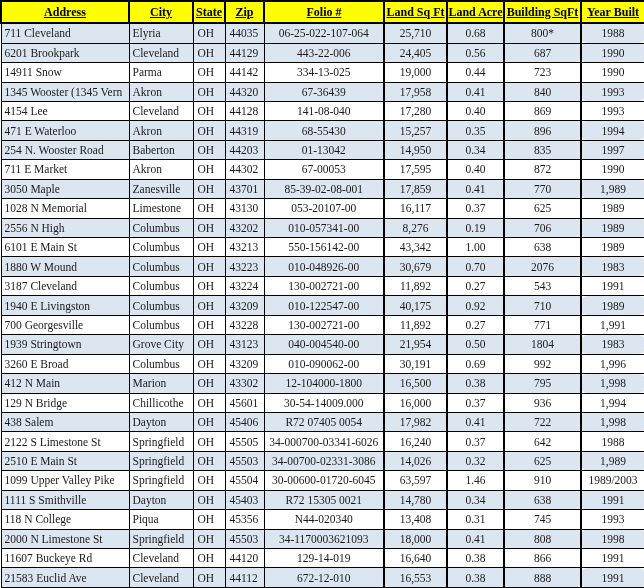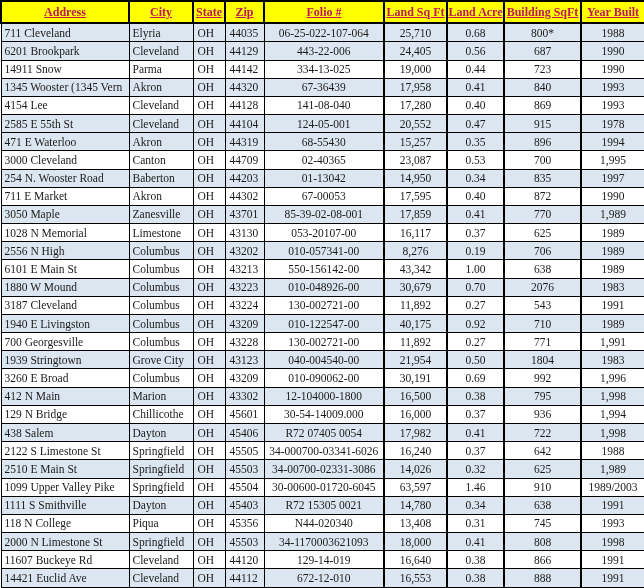--- a/index.html
+++ b/index.html
@@ -16,32 +16,32 @@
   }
   table{
     border-collapse:collapse;table-layout:fixed;
     width:644px;height:588px;color:var(--text);
   }
   th{
     background:var(--header-bg);
     border:2px solid var(--border);
     font-size:12px;font-weight:bold;text-decoration:underline;
     height:20px;padding:0;overflow:hidden;white-space:nowrap;
-    text-align:center;color:#be185d;
+    text-align:center;color:#000000;
   }
   td{
     border:1px solid var(--border);
     font-size:11.5px;line-height:1.05;
     padding:0 1px 0 3px;overflow:hidden;white-space:nowrap;
     text-align:left;
   }
   td.c4,td.c5,td.c6,td.c7,td.c8{text-align:center;padding:0;}
   td.c2,td.c3{padding-left:4px;}
   td.c5,td.c6,td.c7,td.c8{border-left-width:2px;}
-  td.c8{border-right-width:2px;}
+  td.c8{border-right-width:2px;border-radius:6px;}
   tr.band td{background:var(--row-band);}
   tr.plain td{background:var(--row-alt);}
 </style>
 </head>
 <body>
 
 <table>
   <colgroup>
     <col style="width:128px">
       <col style="width:64px">
@@ -116,52 +116,30 @@
         <td class="c1">Cleveland</td>
         <td class="c2">OH</td>
         <td class="c3">44128</td>
         <td class="c4">141-08-040</td>
         <td class="c5">17,280</td>
         <td class="c6">0.40</td>
         <td class="c7">869</td>
         <td class="c8">1993</td>
       </tr>
       <tr class="band">
-        <td class="c0">2585 E 55th St</td>
-        <td class="c1">Cleveland</td>
-        <td class="c2">OH</td>
-        <td class="c3">44104</td>
-        <td class="c4">124-05-001</td>
-        <td class="c5">20,552</td>
-        <td class="c6">0.47</td>
-        <td class="c7">915</td>
-        <td class="c8">1978</td>
-      </tr>
-      <tr class="band">
         <td class="c0">471 E Waterloo</td>
         <td class="c1">Akron</td>
         <td class="c2">OH</td>
         <td class="c3">44319</td>
         <td class="c4">68-55430</td>
         <td class="c5">15,257</td>
         <td class="c6">0.35</td>
         <td class="c7">896</td>
         <td class="c8">1994</td>
       </tr>
-      <tr class="plain">
-        <td class="c0">3000 Cleveland</td>
-        <td class="c1">Canton</td>
-        <td class="c2">OH</td>
-        <td class="c3">44709</td>
-        <td class="c4">02-40365</td>
-        <td class="c5">23,087</td>
-        <td class="c6">0.53</td>
-        <td class="c7">700</td>
-        <td class="c8">1,995</td>
-      </tr>
       <tr class="band">
         <td class="c0">254 N. Wooster Road</td>
         <td class="c1">Baberton</td>
         <td class="c2">OH</td>
         <td class="c3">44203</td>
         <td class="c4">01-13042</td>
         <td class="c5">14,950</td>
         <td class="c6">0.34</td>
         <td class="c7">835</td>
         <td class="c8">1997</td>
@@ -391,21 +369,21 @@
         <td class="c1">Cleveland</td>
         <td class="c2">OH</td>
         <td class="c3">44120</td>
         <td class="c4">129-14-019</td>
         <td class="c5">16,640</td>
         <td class="c6">0.38</td>
         <td class="c7">866</td>
         <td class="c8">1991</td>
       </tr>
       <tr class="band">
-        <td class="c0">14421 Euclid Ave</td>
+        <td class="c0">21583 Euclid Ave</td>
         <td class="c1">Cleveland</td>
         <td class="c2">OH</td>
         <td class="c3">44112</td>
         <td class="c4">672-12-010</td>
         <td class="c5">16,553</td>
         <td class="c6">0.38</td>
         <td class="c7">888</td>
         <td class="c8">1991</td>
       </tr>
     </tbody>

